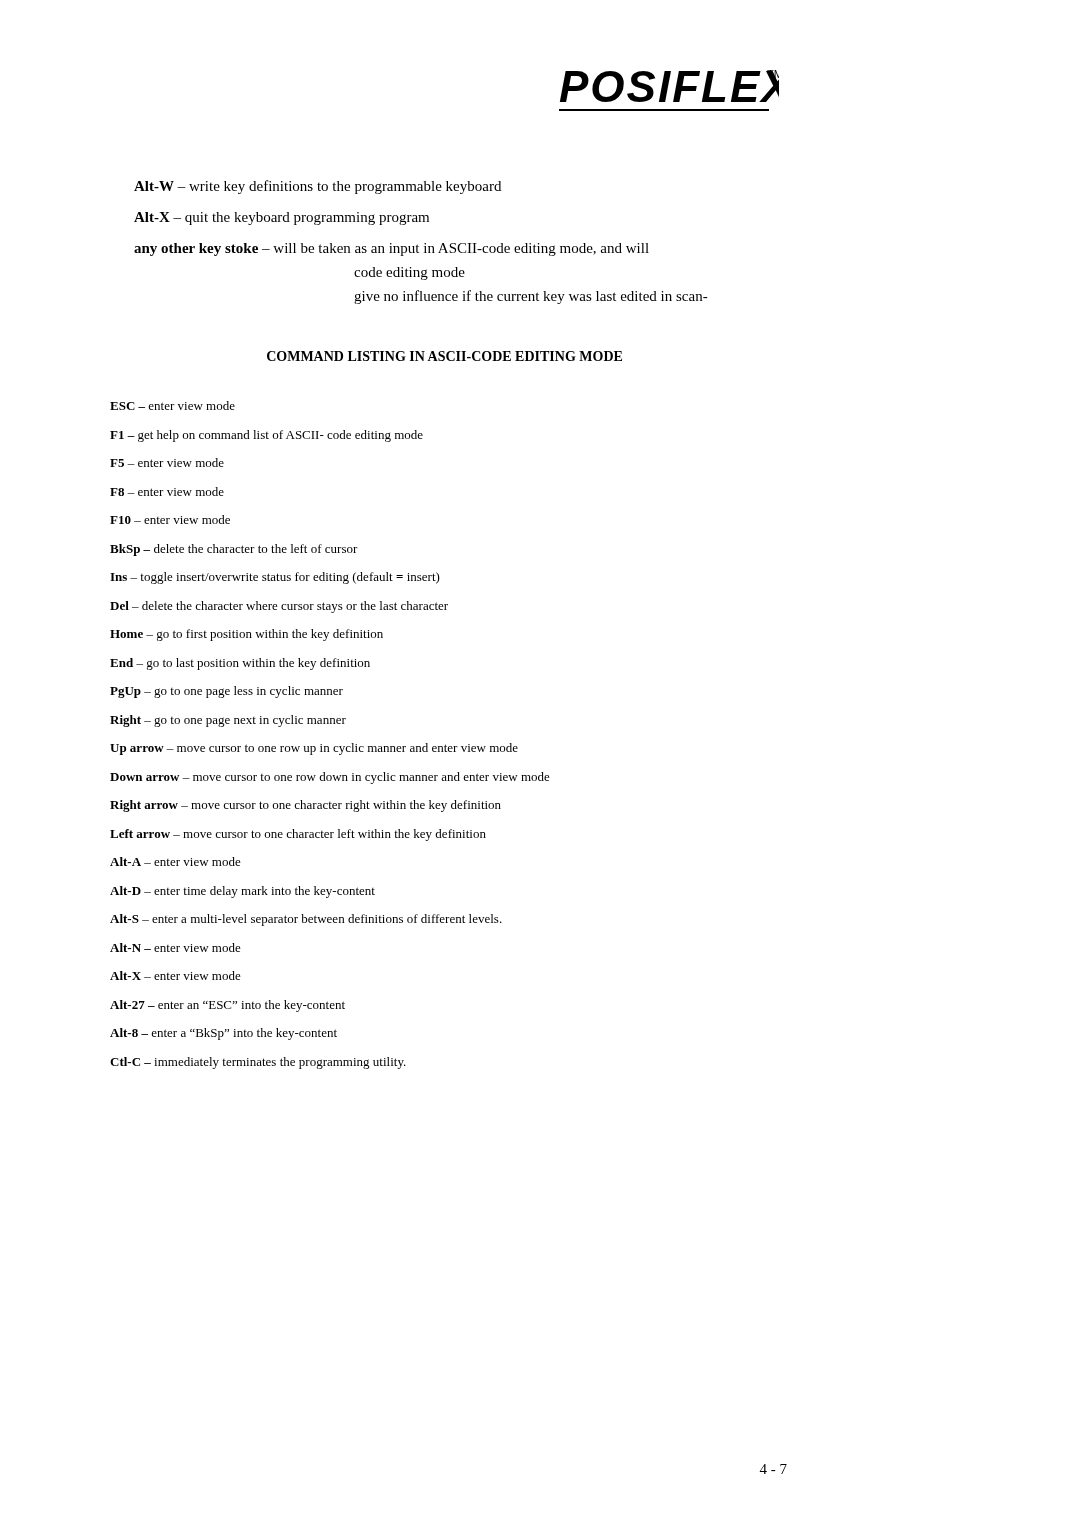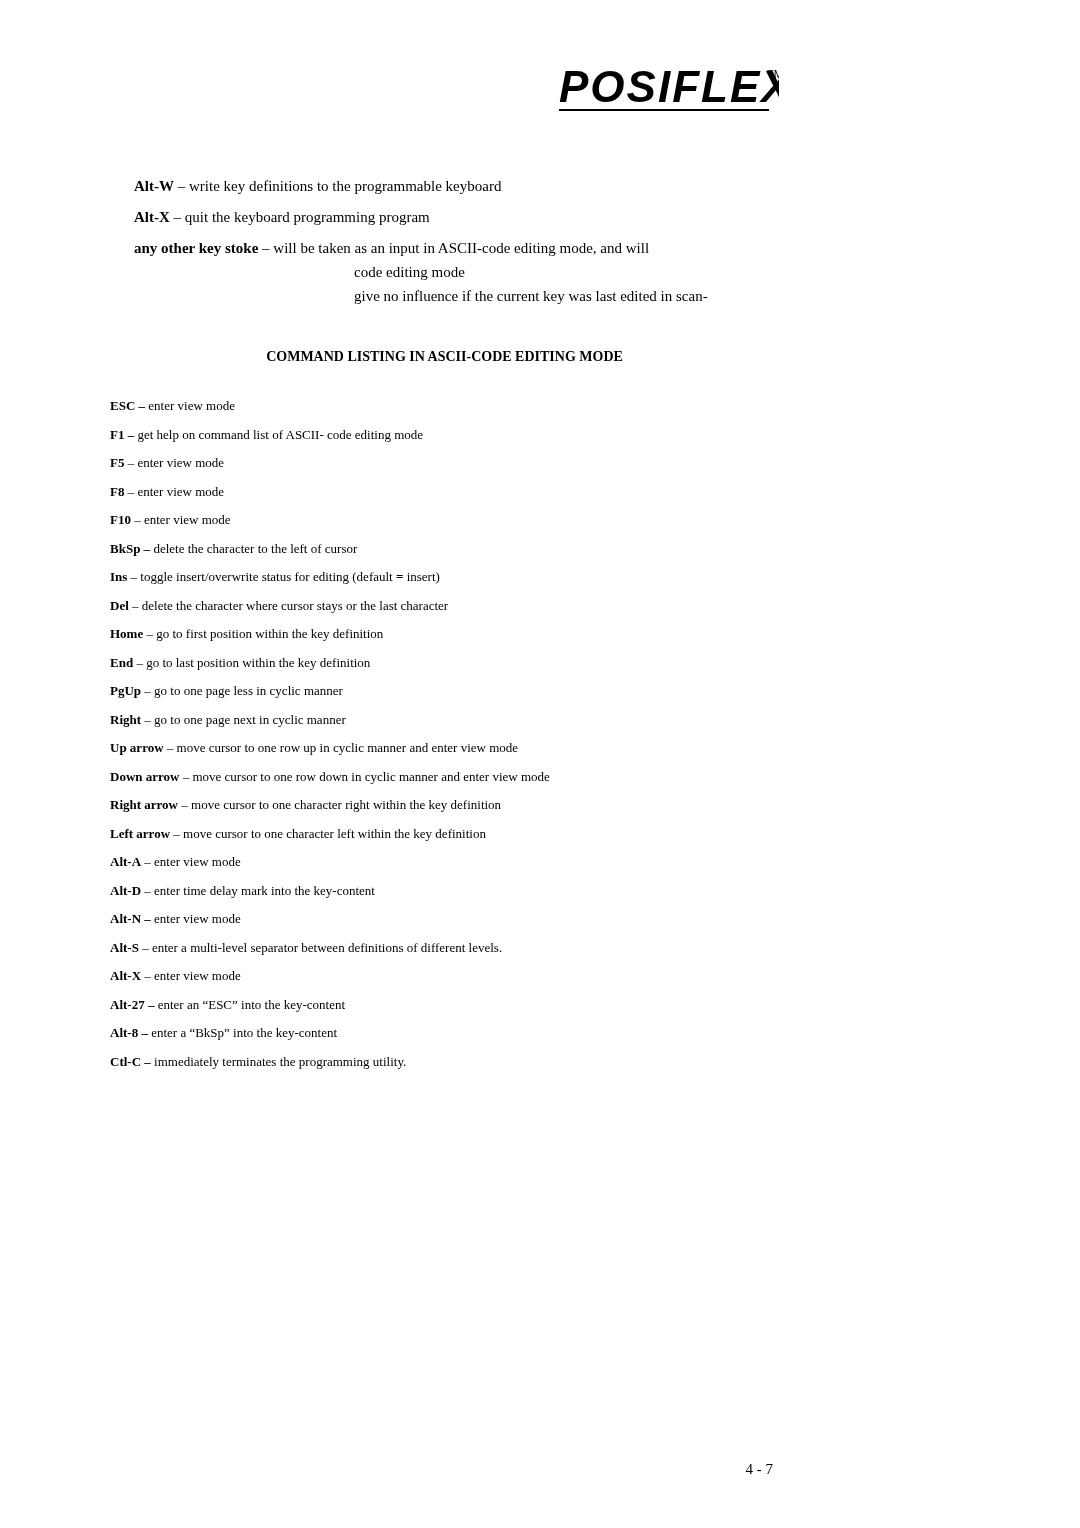--- a/index.html
+++ b/index.html
@@ -76,21 +76,21 @@
 
     .command-item {
       margin-bottom: 9px;
       line-height: 1.5;
       font-size: 13px;
     }
 
     .page-number {
       position: absolute;
       bottom: 50px;
-      right: 116px;
+      right: 102px;
       font-size: 15px;
       color: #000;
     }
 
     b, strong {
       font-weight: bold;
     }
   </style>
 </head>
 <body>
@@ -195,28 +195,28 @@
 
     <li class="command-item">
       <strong>Alt-A</strong> – enter view mode
     </li>
 
     <li class="command-item">
       <strong>Alt-D</strong> – enter time delay mark into the key-content
     </li>
 
     <li class="command-item">
+      <strong>Alt-S</strong> – enter a multi-level separator between definitions of different levels.
+    </li>
+
+    <li class="command-item">
       <strong>Alt-N –</strong> enter view mode
     </li>
 
     <li class="command-item">
-      <strong>Alt-S</strong> – enter a multi-level separator between definitions of different levels.
-    </li>
-
-    <li class="command-item">
       <strong>Alt-X</strong> – enter view mode
     </li>
 
     <li class="command-item">
       <strong>Alt-27 –</strong> enter an “ESC” into the key-content
     </li>
 
     <li class="command-item">
       <strong>Alt-8 –</strong> enter a “BkSp” into the key-content
     </li>

